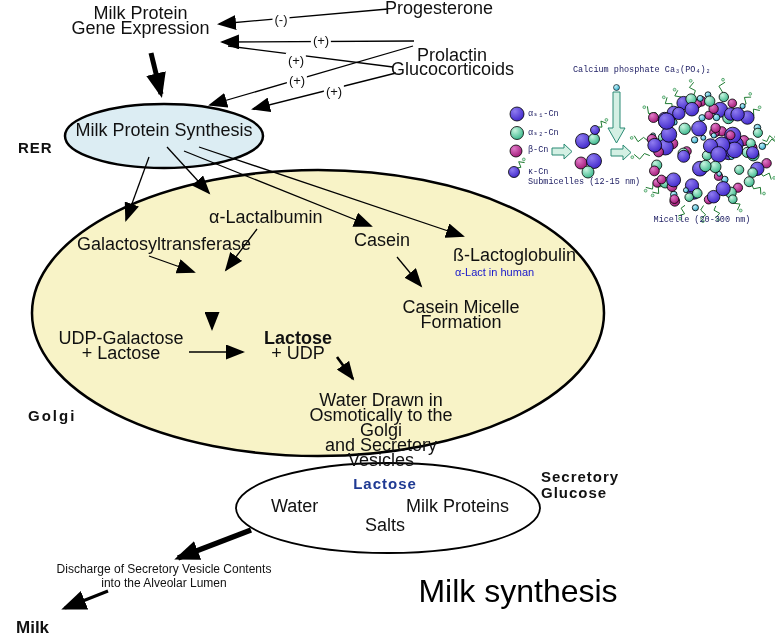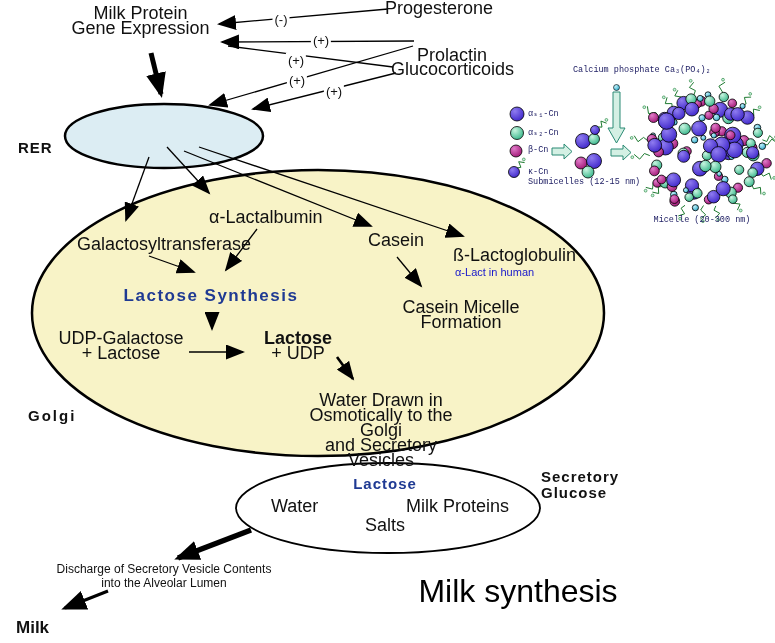--- a/index.html
+++ b/index.html
@@ -268,28 +268,28 @@
   <div class="lbl ctr" style="left:296px;top:60px">(+)</div>
   <div class="lbl ctr" style="left:297px;top:80px">(+)</div>
   <div class="lbl ctr" style="left:334px;top:91px">(+)</div>
 
   <div class="lbl center" style="left:58px;top:6px;width:165px">
     <div>Milk Protein</div>
     <div>Gene Expression</div>
   </div>
 
   <div class="lbl b big15 ls1" style="left:18px;top:140px">RER</div>
+  <div class="lbl center" style="left:70px;top:123px;width:188px">Milk Protein Synthesis</div>
 
   <div class="lbl" style="left:77px;top:237px">Galactosyltransferase</div>
   <div class="lbl" style="left:209px;top:210px">α-Lactalbumin</div>
-  <div class="lbl" style="left:368px;top:233px">Casein</div>
+  <div class="lbl" style="left:354px;top:233px">Casein</div>
   <div class="lbl" style="left:453px;top:248px">ß-Lactoglobulin</div>
   <div class="lbl bluenote" style="left:455px;top:265px">α-Lact in human</div>
 
-  <div class="lbl center b big17 blue" style="left:108px;top:288px;width:206px;letter-spacing:1.5px">Lactose Synthesis</div>
 
   <div class="lbl center" style="left:50px;top:331px;width:142px">
     <div>UDP-Galactose</div>
     <div>+ Lactose</div>
   </div>
 
   <div class="lbl center" style="left:246px;top:331px;width:104px">
     <div class="b">Lactose</div>
     <div>+ UDP</div>
   </div>

